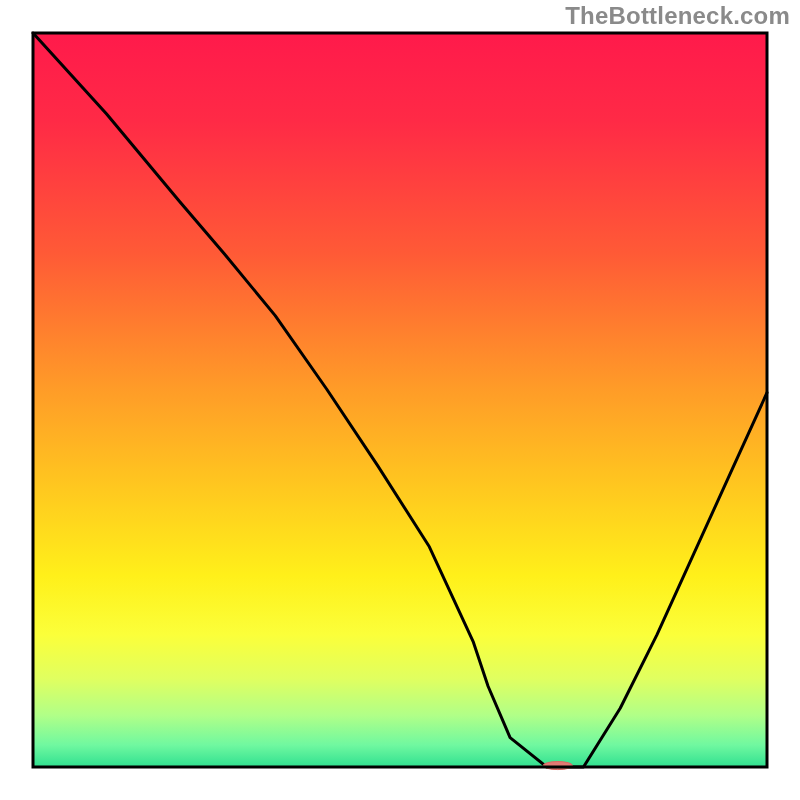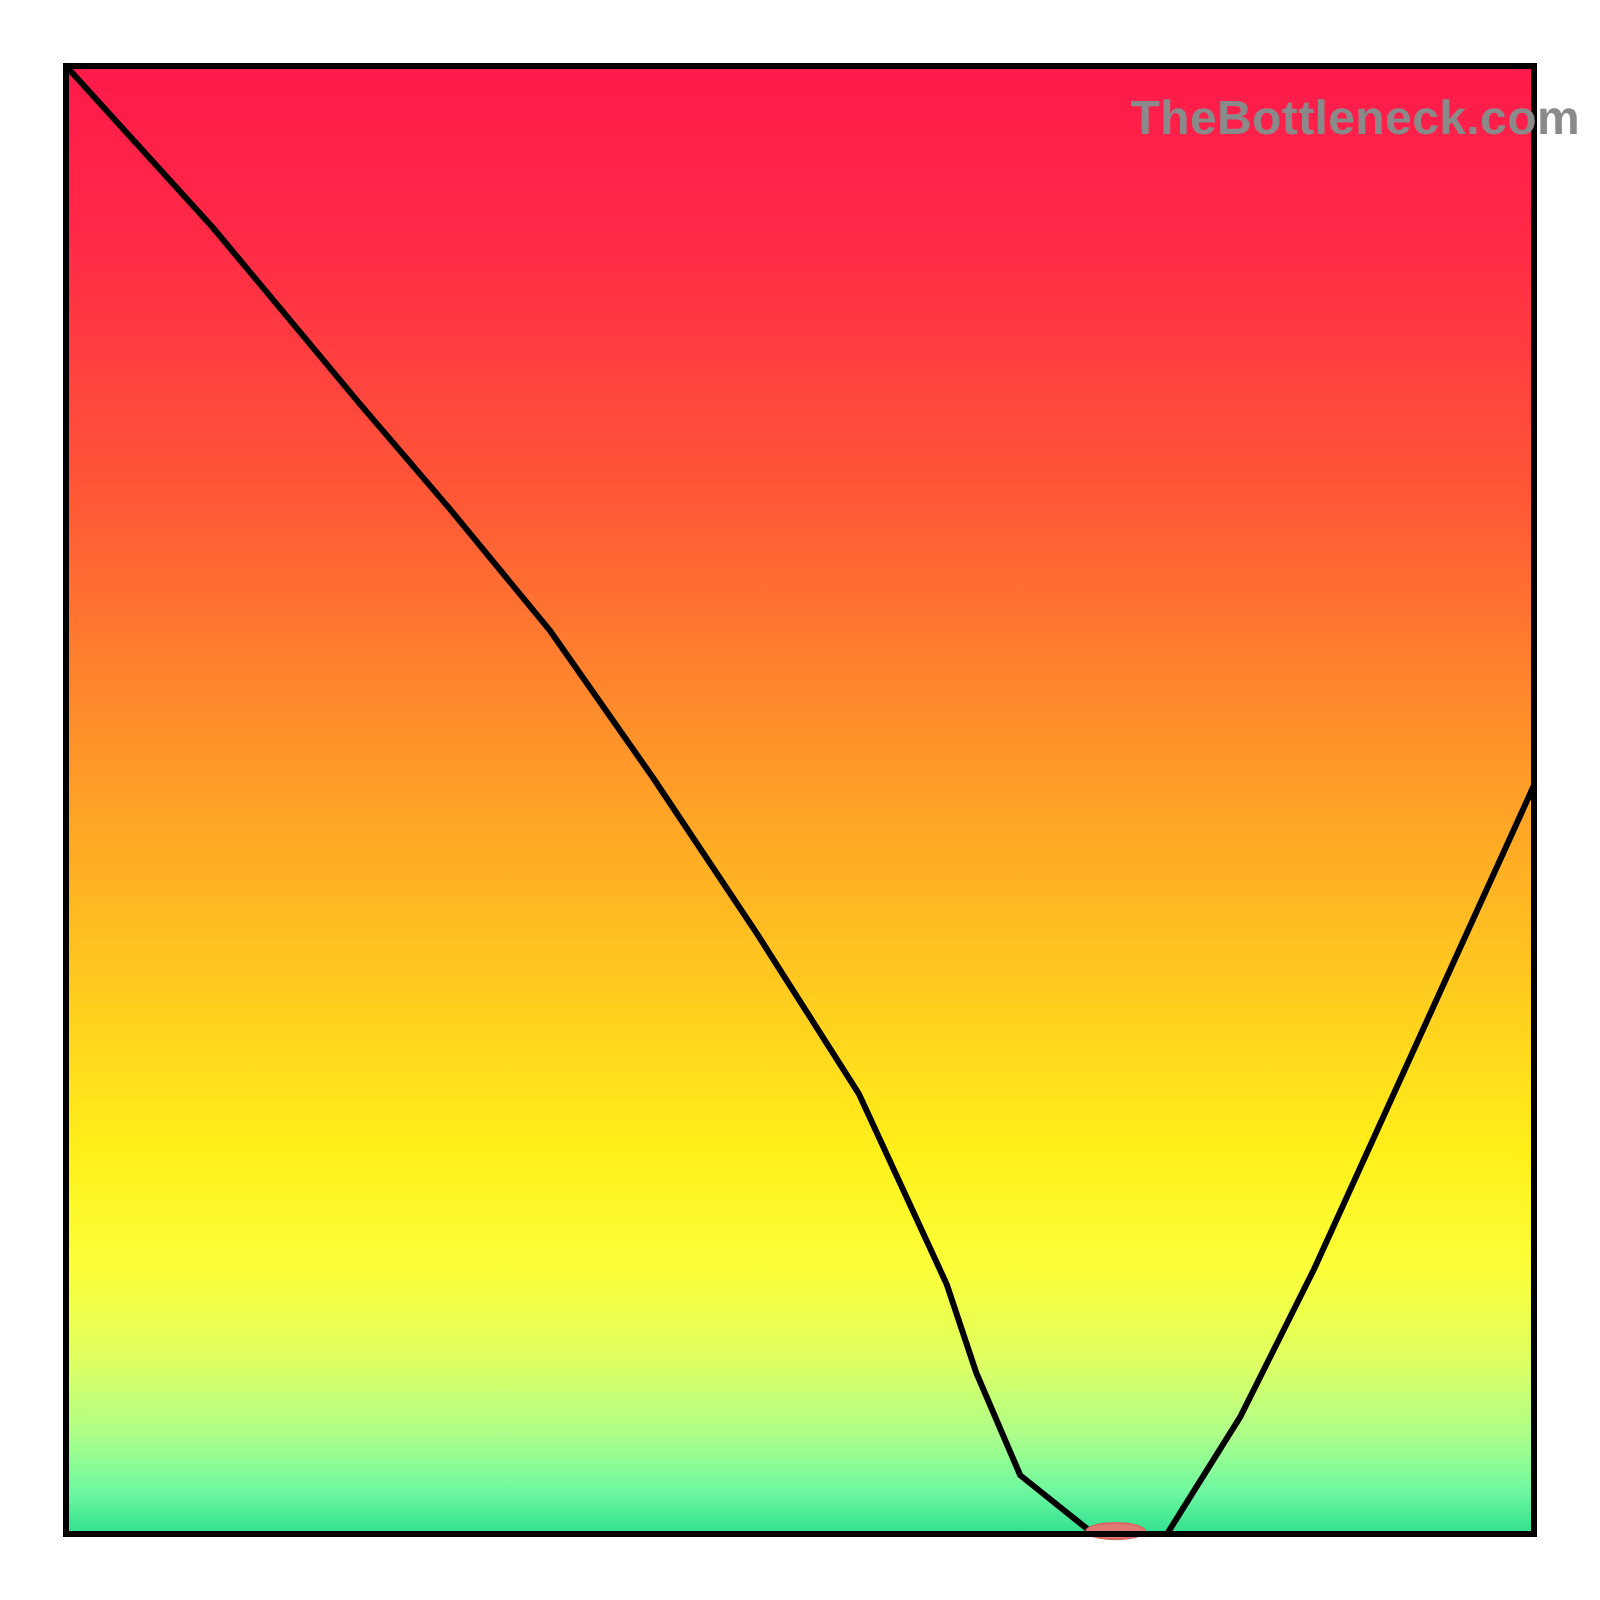--- a/index.html
+++ b/index.html
@@ -17,21 +17,20 @@
   }
   .watermark {
     position: absolute;
     top: 2px;
     right: 10px;
     font-family: Arial, Helvetica, sans-serif;
     font-size: 24px;
     font-weight: bold;
     color: #8a8a8a;
     letter-spacing: 0.2px;
-    margin-top: 44px;
   }
   svg {
     display: block;
   }
 </style>
 </head>
 <body>
 
 <div class="wrapper">
 

